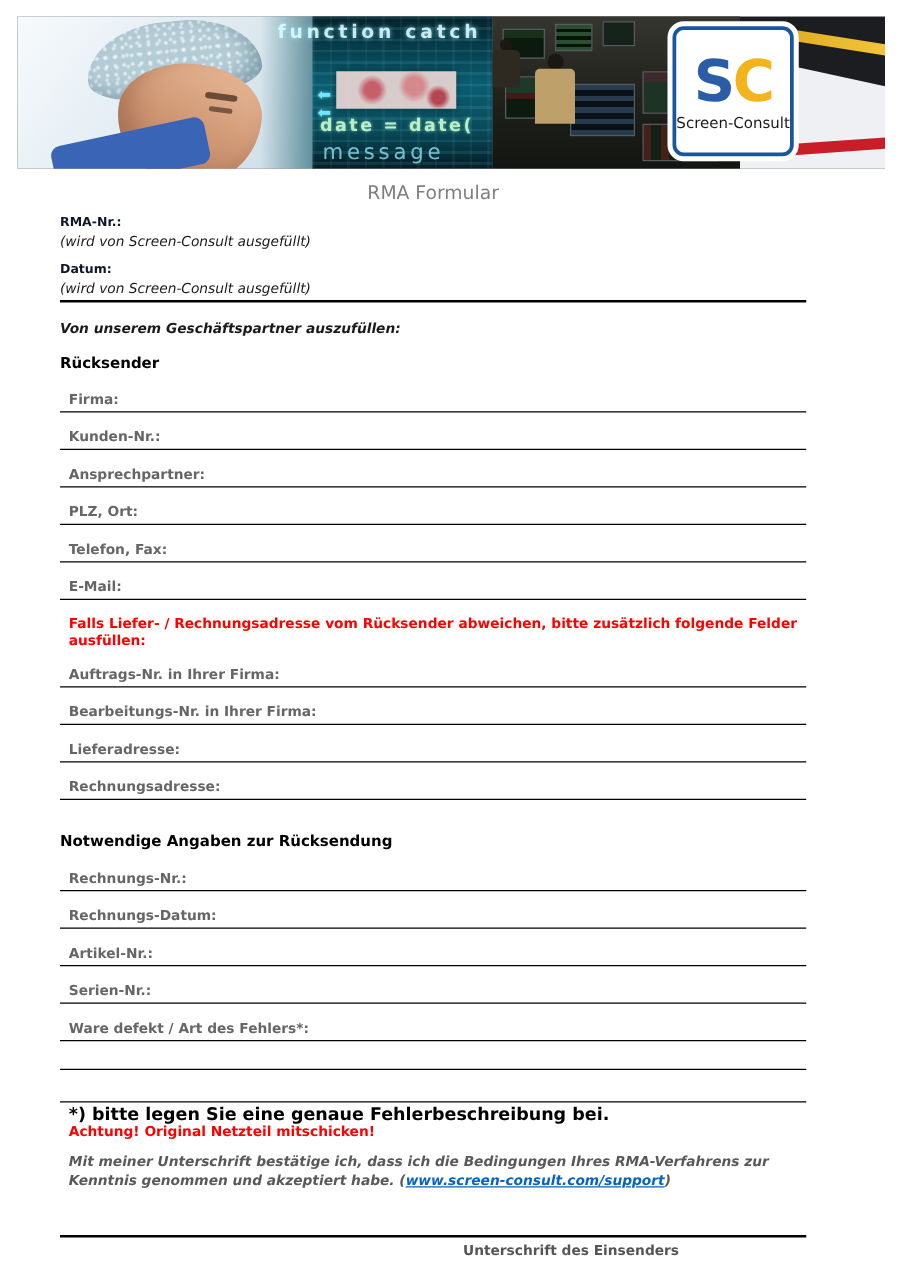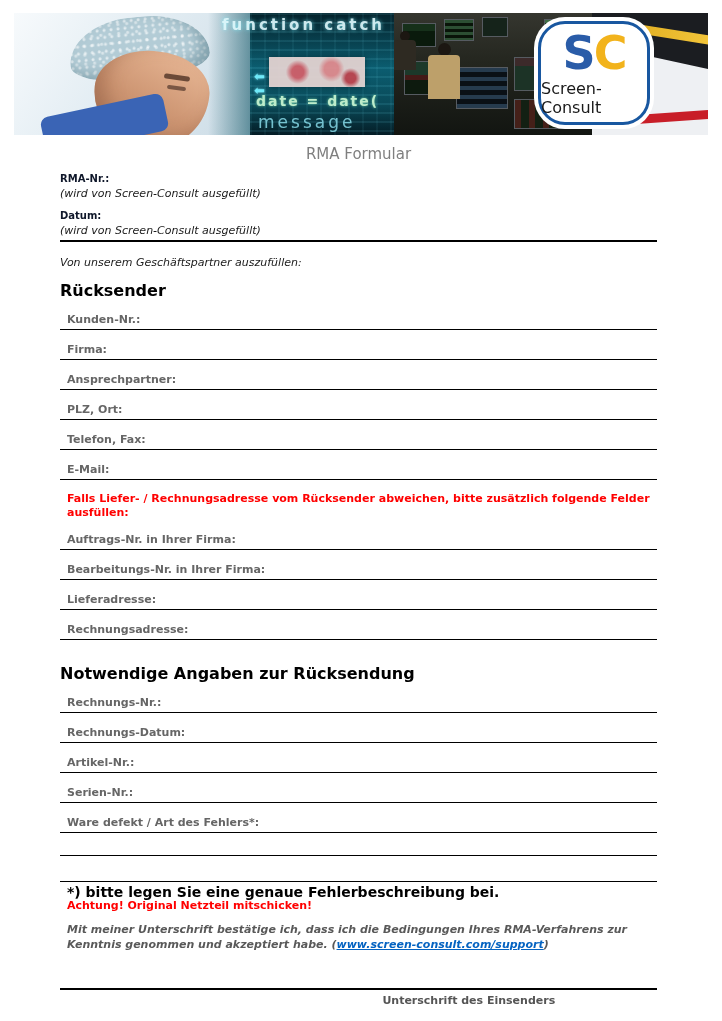--- a/index.html
+++ b/index.html
@@ -69,39 +69,39 @@
   .person-body { position:absolute; border-radius:4px 4px 0 0; }
 
   .seg-right { left:578px; width:116px; background:#eef0f3; }
   .machine-top { position:absolute; left:0; top:0; width:100%; height:56px;
     background:#1b1d21; clip-path: polygon(0 0, 100% 0, 100% 100%, 0 55%); }
   .machine-stripe { position:absolute; left:8px; top:14px; width:110px; height:9px;
     background: linear-gradient(90deg,#d8a518,#f3c53a); transform:rotate(9deg); }
   .machine-red { position:absolute; left:-6px; bottom:12px; width:130px; height:9px;
     background:#c81e28; transform:rotate(-4deg); }
 
-  .logo-box { position:absolute; left:524px; top:8px; width:112px; height:104px;
-    background:#ffffff; border:3px solid #1857a0; border-radius:27px;
+  .logo-box { position:absolute; left:524px; top:8px; width:97px; height:104px;
+    background:#ffffff; border:3px solid #1857a0; border-radius:9px;
     box-shadow: 0 0 0 4px #ffffff;
     display:flex; flex-direction:column; align-items:center; justify-content:center; }
   .logo-sc { font-size:46px; font-weight:bold; line-height:1; letter-spacing:-2px; }
   .logo-s { color:#2a5ca8; } .logo-c { color:#f2b31c; }
-  .logo-name { font-size:16px; color:#1a1a1a; margin-top:3px; letter-spacing:0; }
+  .logo-name { font-size:12px; color:#1a1a1a; margin-top:3px; letter-spacing:0; }
 
   
-  .content { position:absolute; left:60px; top:145px; width:597px; }
+  .content { position:absolute; left:48px; top:145px; width:597px; }
 
   .doc-title { text-align:center; color:#7f7f7f; font-size:15px; line-height:18px; }
 
   .big-label { margin-top:8px; font-size:10px; font-weight:bold; color:#0f172a; line-height:16px; }
   .italic-note { font-size:11px; font-style:italic; color:#1a1a1a; line-height:13px; }
   .thick-underline { border-bottom:2px solid #000; padding-bottom:3px; }
-  .partner-note { margin-top:14px; font-size:11px; font-style:italic; color:#1a1a1a; line-height:13px; }
-
-  h2.sec { font-size:16px; font-weight:bold; color:#000; line-height:19px; }
+  .partner-note { margin-top:14px; font-size:11px; font-style:italic; color:#1a1a1a; line-height:13px;font-weight:bold; }
+
+  h2.sec { font-size:12px; font-weight:bold; color:#000; line-height:19px; }
   .sec-rueck { margin-top:12px; }
   .sec-angaben { margin-top:24px; }
 
   .field { margin-top:8px; border-bottom:1px solid #000; padding-bottom:2px; }
   .field span { font-size:11px; font-weight:bold; color:#666; line-height:14px; display:inline-block; padding-left:7px; }
 
   .red-notice { margin-top:12px; font-size:11px; font-weight:bold; color:#ff0000; line-height:14px; padding-left:7px; }
 
   .blank-line-1 { margin-top:22px; border-bottom:1px solid #000; height:0; }
   .blank-line-2 { margin-top:25px; border-bottom:1px solid #000; height:0; }
@@ -171,22 +171,22 @@
 
   <div class="big-label">RMA-Nr.:</div>
   <div class="italic-note">(wird von Screen-Consult ausgefüllt)</div>
   <div class="big-label">Datum:</div>
   <div class="italic-note thick-underline">(wird von Screen-Consult ausgefüllt)</div>
 
   <div class="partner-note">Von unserem Geschäftspartner auszufüllen:</div>
 
   <h2 class="sec sec-rueck">Rücksender</h2>
 
+  <div class="field"><span>Firma:</span></div>
   <div class="field"><span>Kunden-Nr.:</span></div>
-  <div class="field"><span>Firma:</span></div>
   <div class="field"><span>Ansprechpartner:</span></div>
   <div class="field"><span>PLZ, Ort:</span></div>
   <div class="field"><span>Telefon, Fax:</span></div>
   <div class="field"><span>E-Mail:</span></div>
 
   <div class="red-notice">Falls Liefer- / Rechnungsadresse vom Rücksender abweichen, bitte zusätzlich folgende Felder ausfüllen:</div>
 
   <div class="field"><span>Auftrags-Nr. in Ihrer Firma:</span></div>
   <div class="field"><span>Bearbeitungs-Nr. in Ihrer Firma:</span></div>
   <div class="field"><span>Lieferadresse:</span></div>

